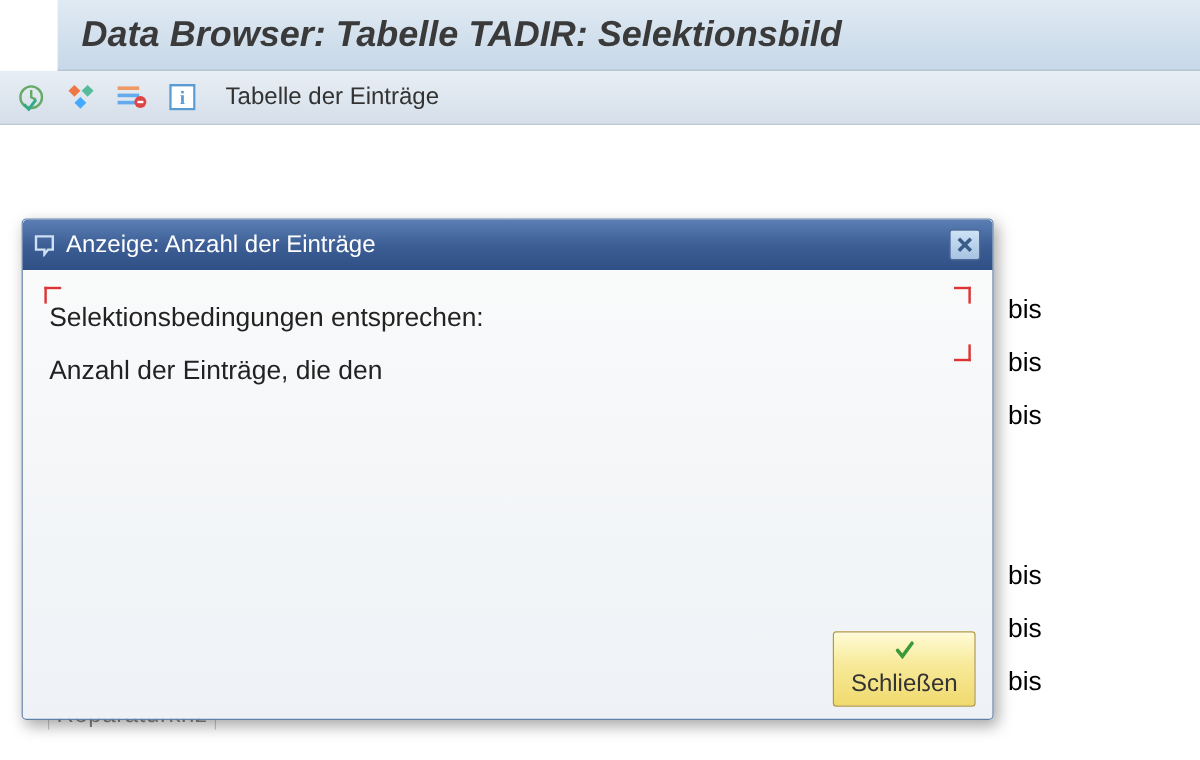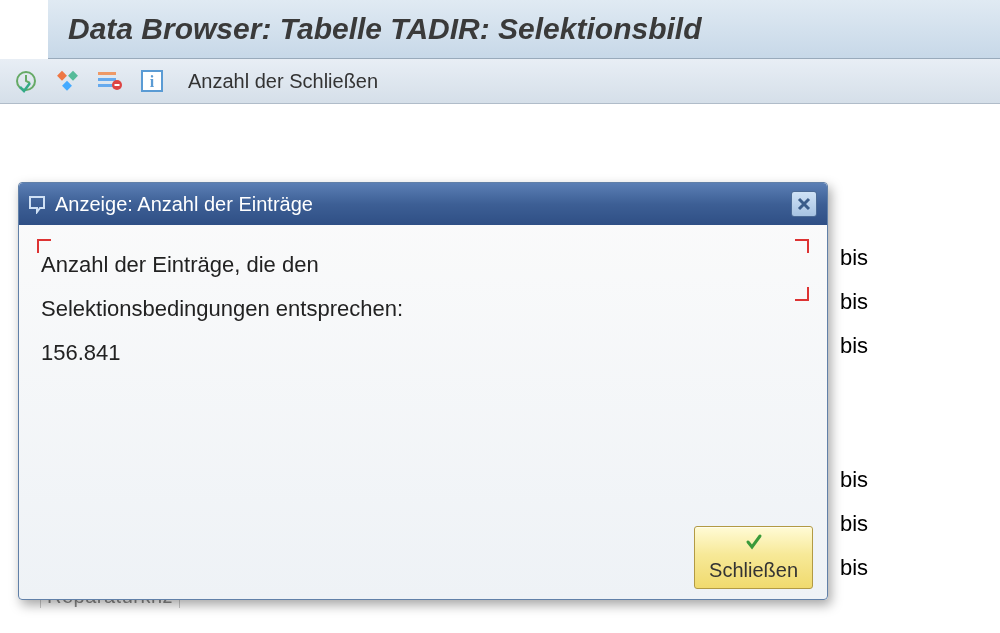--- a/index.html
+++ b/index.html
@@ -195,21 +195,21 @@
       <circle cx="20" cy="16" r="5" fill="#d44"></circle>
       <rect x="17.5" y="15" width="5" height="2" fill="#fff"></rect>
     </svg>
   </div>
   <div class="toolbar-btn">
     <svg width="22" height="22" viewBox="0 0 22 22">
       <rect x="1" y="1" width="20" height="20" fill="#fff" stroke="#5a9bd4" stroke-width="2"></rect>
       <text x="11" y="17" font-size="16" font-weight="bold" fill="#5a9bd4" text-anchor="middle" font-family="serif">i</text>
     </svg>
   </div>
-  <span class="toolbar-text">Anzahl der Schließen</span>
+  <span class="toolbar-text">Tabelle der Einträge</span>
 </div>
 
 <div class="main-area">
   <div class="placeholder-field">Reparaturknz</div>
 </div>
 
 <div class="right-column">
   <div style="height:76px"></div>
   <div class="form-row">
       <span class="bis-label">bis</span>
@@ -243,23 +243,22 @@
     <div class="close-btn">
       <svg width="14" height="14" viewBox="0 0 14 14">
         <path d="M2 2 L12 12 M12 2 L2 12" stroke="#3b5d8a" stroke-width="3"></path>
       </svg>
     </div>
   </div>
   <div class="dialog-body">
     <div class="bracket tl"></div>
     <div class="bracket tr"></div>
     <div class="bracket br"></div>
+    <div>Selektionsbedingungen entsprechen:</div>
     <div>Anzahl der Einträge, die den</div>
-    <div>Selektionsbedingungen entsprechen:</div>
-    <div>156.841</div>
   </div>
   <div class="dialog-footer">
     <button class="close-action-btn">
       <svg width="18" height="18" viewBox="0 0 18 18">
         <path d="M3 9 L7 14 L15 3" stroke="#3a9a3a" stroke-width="3" fill="none" stroke-linecap="round"></path>
       </svg>
       <span>Schließen</span>
     </button>
   </div>
 </div>

